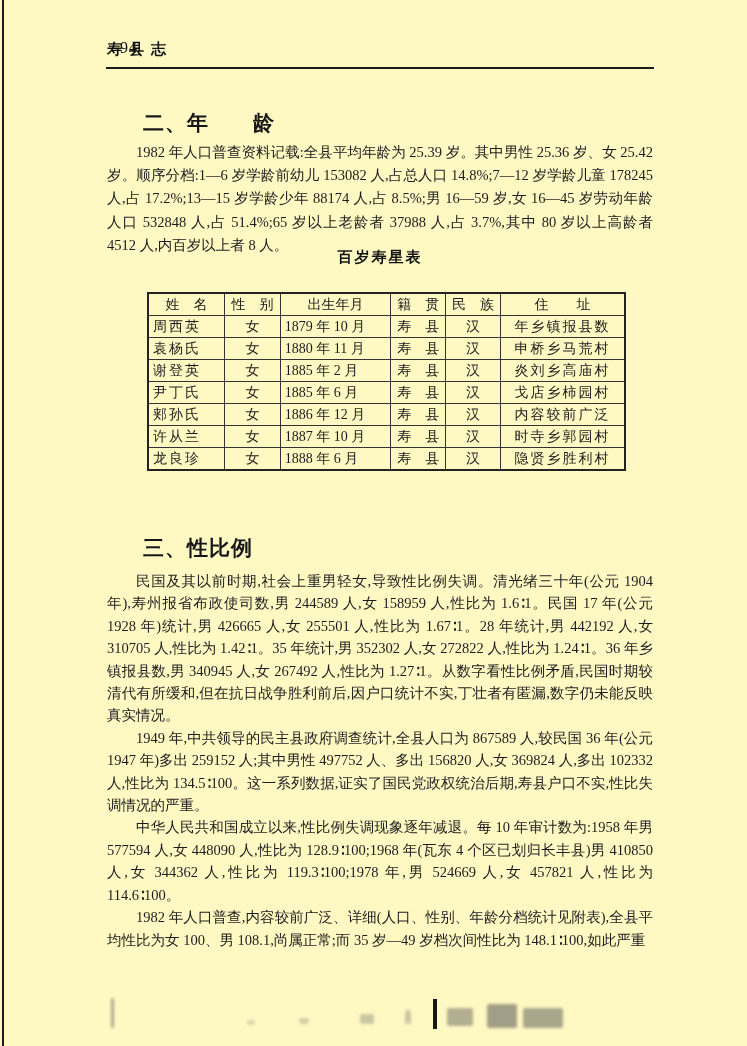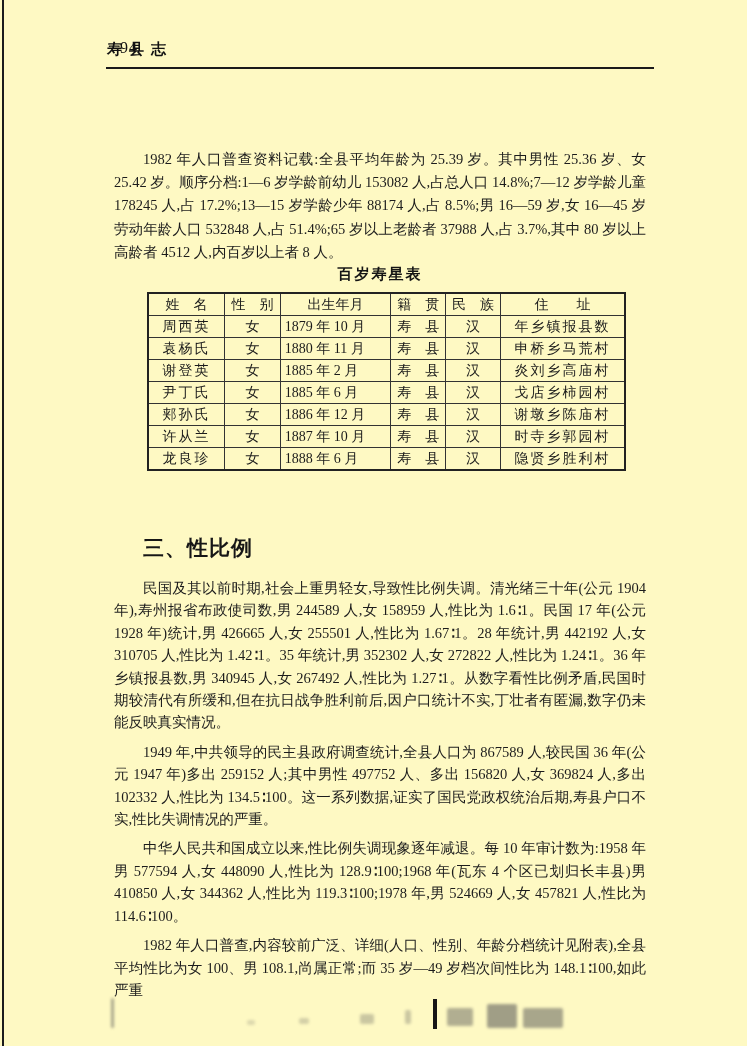--- a/index.html
+++ b/index.html
@@ -36,45 +36,45 @@
     position:absolute;left:143px;
     font-size:21px;font-weight:600;letter-spacing:1px;color:#161616;
   }
   #heading-age{top:92px;}
   #heading-sex{top:526px;margin-top:8px;}
   .bodytext{
     position:absolute;left:107px;width:546px;
     font-size:14.5px;line-height:23.2px;
     text-align:justify;color:#1c1c1c;
   }
-  .bodytext p{margin:7px;text-indent:2em;}
+  .bodytext p{margin:0;text-indent:2em;}
   #para-age{top:141px;}
   #sex-paragraphs{top:570px;line-height:22.4px;}
   .table-title{
-    position:absolute;left:107px;top:265px;width:546px;
+    position:absolute;left:107px;top:248px;width:546px;
     text-align:center;font-weight:bold;font-size:15px;letter-spacing:2px;
     color:#141414;
   }
   table.centenarians{
     position:absolute;left:147px;top:292px;
     border-collapse:collapse;
     width:479px;
     font-size:14px;color:#1b1b1b;
     border:2px solid #222;
   }
   table.centenarians th,
   table.centenarians td{
     border:1px solid #333;
     height:21px;
     padding:0 4px;
     font-weight:normal;
     text-align:center;
     white-space:nowrap;
   }
-  table.centenarians td.cell-name{text-align:center;letter-spacing:2px;}
+  table.centenarians td.cell-name{text-align:left;letter-spacing:2px;}
   table.centenarians td.cell-birth{text-align:left;}
   table.centenarians td.cell-address{letter-spacing:2px;}
   
   .bleed{position:absolute;pointer-events:none;}
   .ink-bar{left:433px;top:999px;width:4px;height:30px;background:#161616;}
   .ink-smudge{
     background:#555;opacity:.45;filter:blur(1.5px);border-radius:2px;
   }
   .smudge1{left:447px;top:1008px;width:26px;height:18px;}
   .smudge2{left:487px;top:1004px;width:30px;height:24px;opacity:.55;}
@@ -89,20 +89,21 @@
 <body>
 
 <div class="page">
 
   <div class="edge-line"></div>
 
   <div class="page-number">94</div>
   <div class="book-title">寿县志</div>
   <div class="header-rule"></div>
 
+  <h2 class="section-heading" id="heading-age">二、年　　龄</h2>
 
   <div class="bodytext" id="para-age">
     <p>1982 年人口普查资料记载:全县平均年龄为 25.39 岁。其中男性 25.36 岁、女 25.42 岁。顺序分档:1—6 岁学龄前幼儿 153082 人,占总人口 14.8%;7—12 岁学龄儿童 178245 人,占 17.2%;13—15 岁学龄少年 88174 人,占 8.5%;男 16—59 岁,女 16—45 岁劳动年龄人口 532848 人,占 51.4%;65 岁以上老龄者 37988 人,占 3.7%,其中 80 岁以上高龄者 4512 人,内百岁以上者 8 人。</p>
   </div>
 
   <div class="table-title">百岁寿星表</div>
 
   <table class="centenarians">
     <colgroup>
       <col style="width:77px">
@@ -154,21 +155,21 @@
         <td>寿　县</td>
         <td>汉</td>
         <td class="cell-address">戈店乡柿园村</td>
       </tr>
       <tr>
         <td class="cell-name">郏孙氏</td>
         <td>女</td>
         <td class="cell-birth">1886 年 12 月</td>
         <td>寿　县</td>
         <td>汉</td>
-        <td class="cell-address">谢墩乡陈庙村</td>
+        <td class="cell-address">内容较前广泛</td>
       </tr>
       <tr>
         <td class="cell-name">许从兰</td>
         <td>女</td>
         <td class="cell-birth">1887 年 10 月</td>
         <td>寿　县</td>
         <td>汉</td>
         <td class="cell-address">时寺乡郭园村</td>
       </tr>
       <tr>

